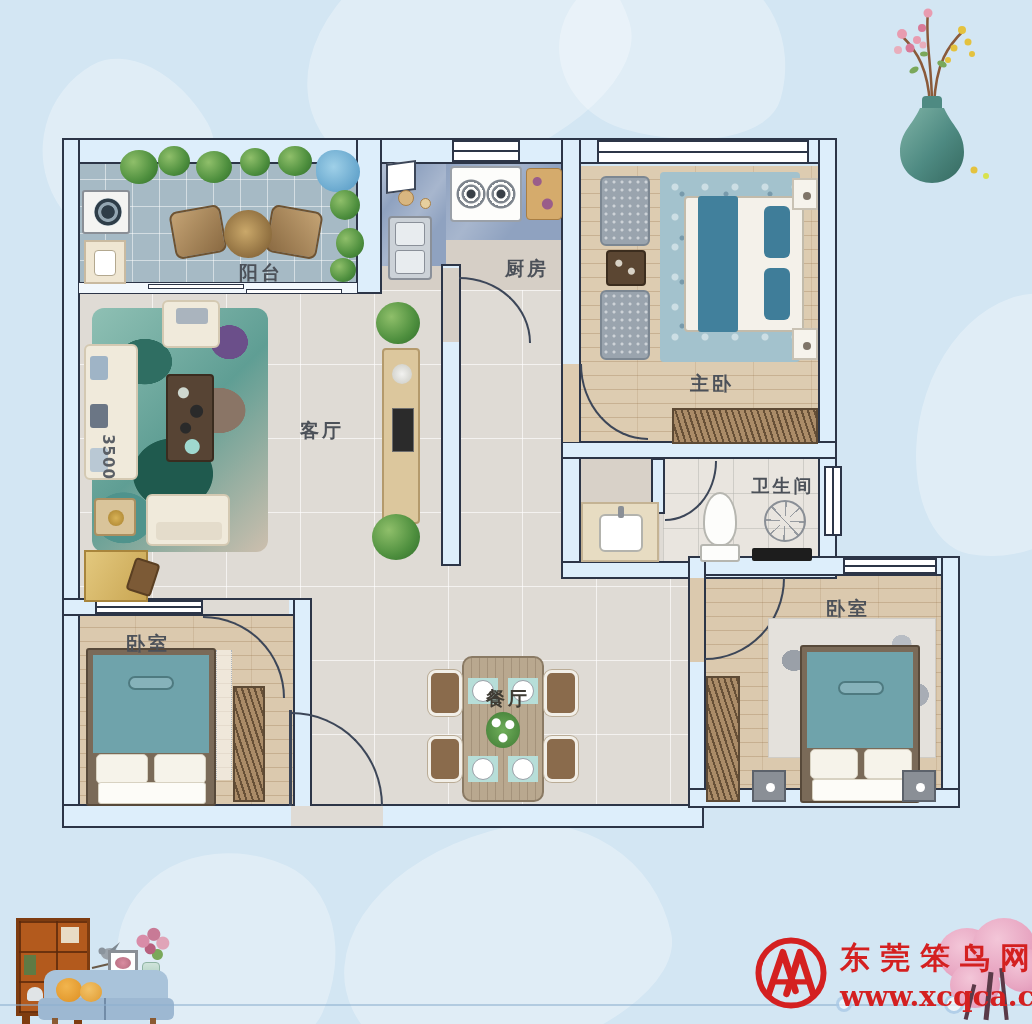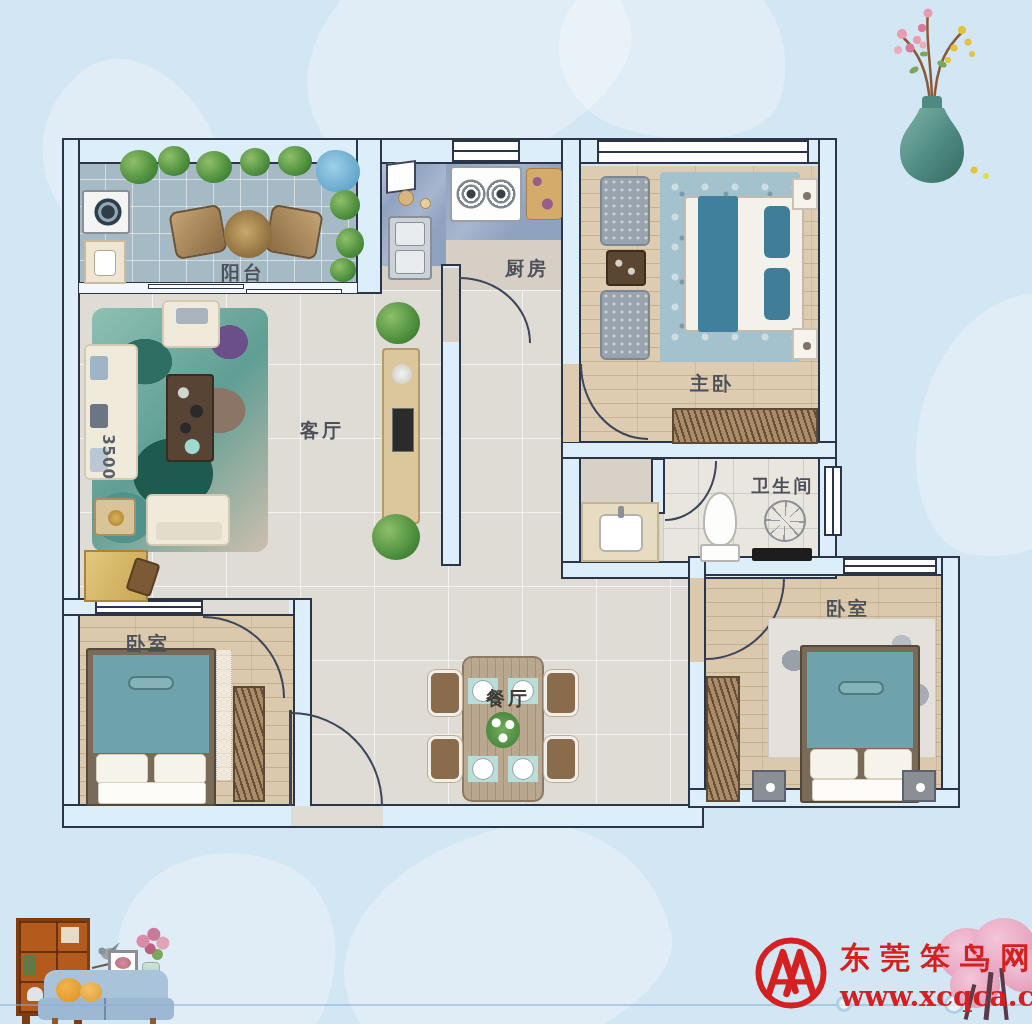--- a/index.html
+++ b/index.html
@@ -235,21 +235,21 @@
     <div class="f" style="left:10px;top:132px;width:98px;height:22px;background:#fdfcf8;border:1px solid #d8d2c2;border-radius:3px;"></div>
   </div>
   <div class="f" style="left:752px;top:770px;width:34px;height:32px;background:#8a8f96;border:2px solid #5c626b;">
       <div class="knob" style="left:12px;top:11px;width:9px;height:9px;background:#fff;"></div>
     </div>
   <div class="f" style="left:902px;top:770px;width:34px;height:32px;background:#8a8f96;border:2px solid #5c626b;">
       <div class="knob" style="left:12px;top:11px;width:9px;height:9px;background:#fff;"></div>
     </div>
   <div class="f hatch" style="left:706px;top:676px;width:34px;height:126px;"></div>
 
-  <div class="lbl" style="left:203px;top:260px;width:80px;">阳台</div>
+  <div class="lbl" style="left:203px;top:260px;width:80px;text-align:right;">阳台</div>
   <div class="lbl" style="left:487px;top:256px;width:80px;">厨房</div>
   <div class="lbl" style="left:672px;top:371px;width:80px;">主卧</div>
   <div class="lbl" style="left:282px;top:418px;width:80px;">客厅</div>
   <div class="lbl" style="left:733px;top:474px;width:100px;font-size:18px;">卫生间</div>
   <div class="lbl" style="left:108px;top:631px;width:80px;">卧室</div>
   <div class="lbl" style="left:468px;top:686px;width:80px;color:#3f3b33;">餐厅</div>
   <div class="lbl" style="left:808px;top:596px;width:80px;">卧室</div>
   <div class="dim" style="left:78px;top:448px;width:60px;">3500</div>
 
   <svg style="position:absolute;left:862px;top:0px;" width="140" height="195" viewBox="0 0 140 195">

